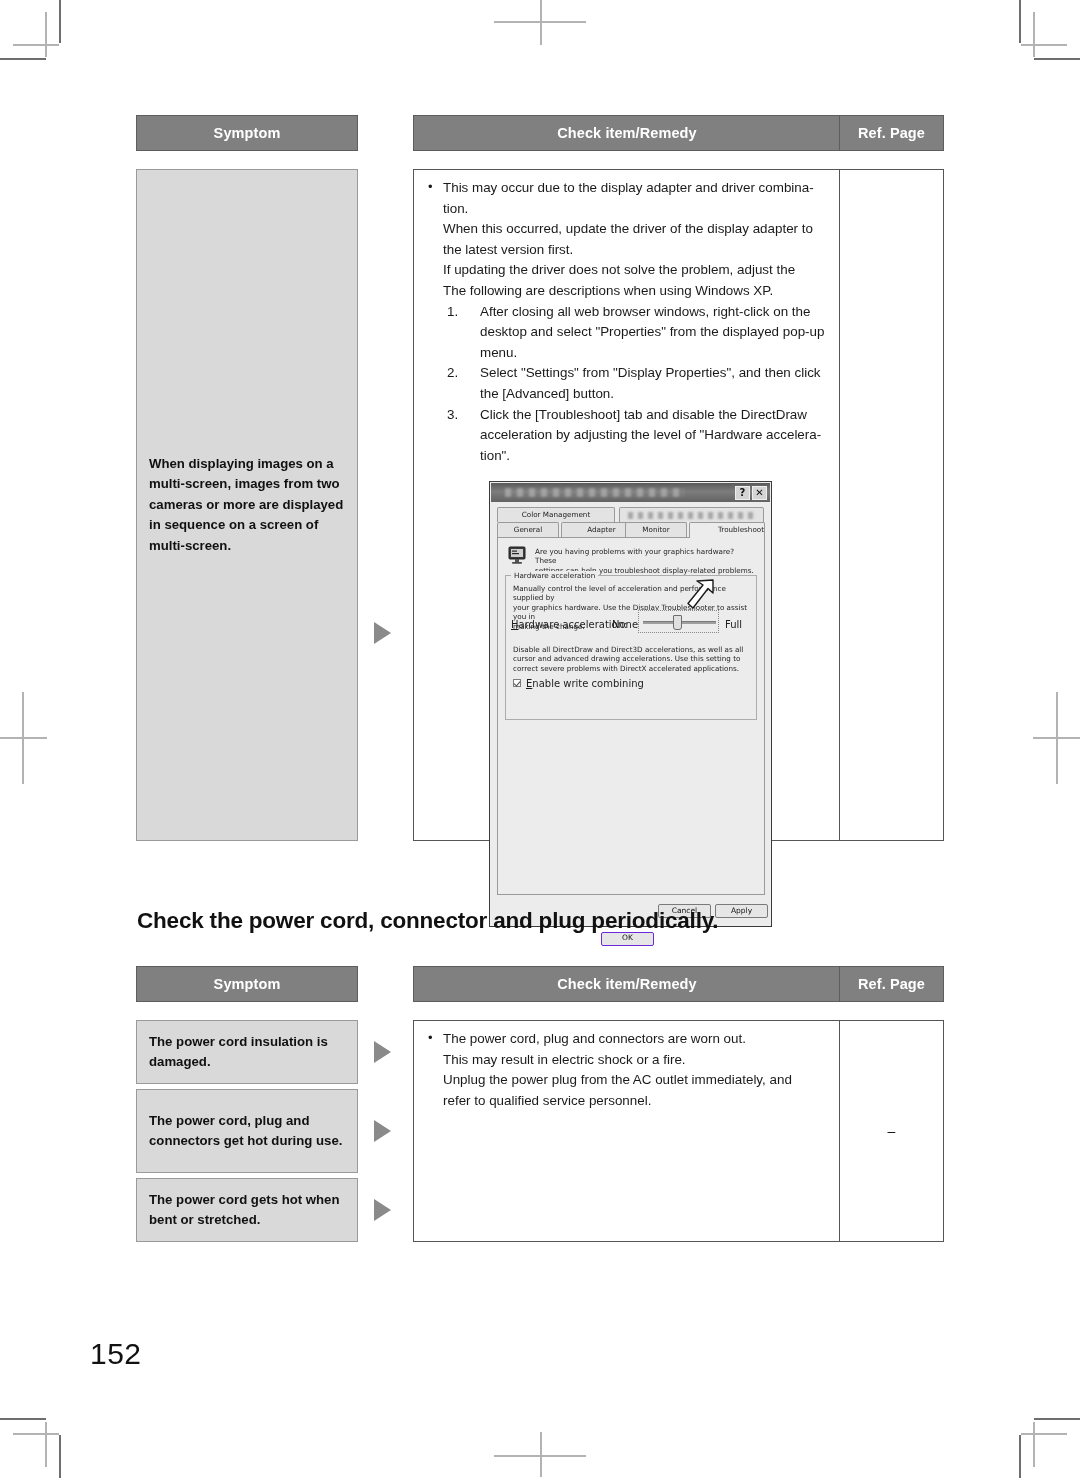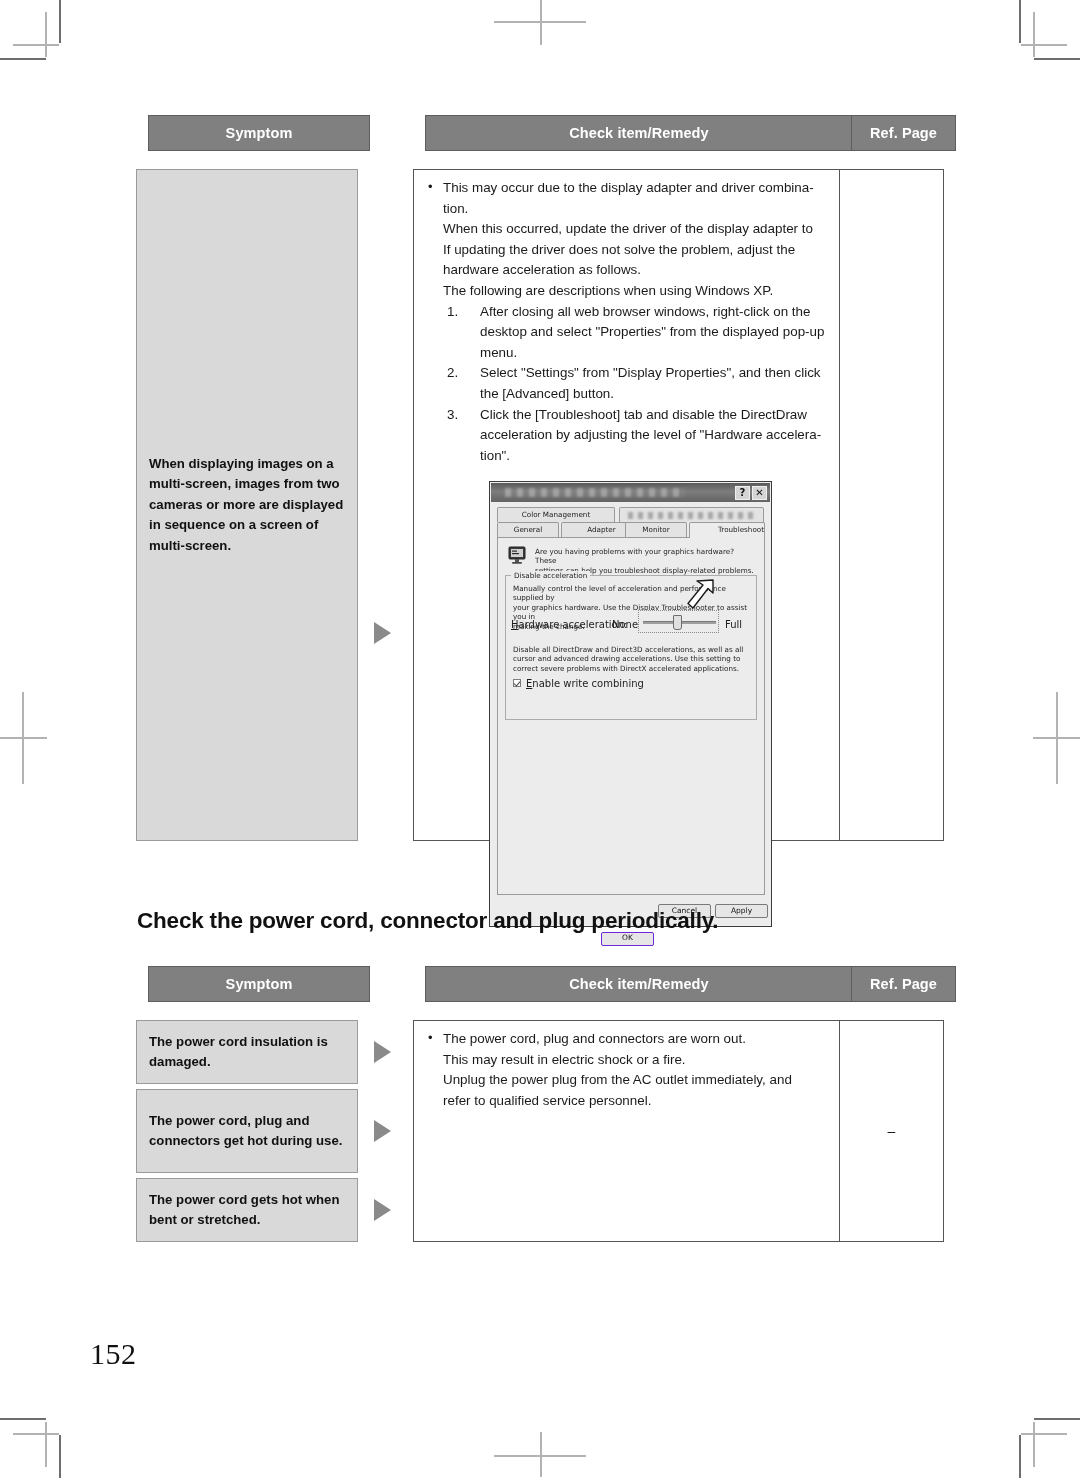--- a/index.html
+++ b/index.html
@@ -23,21 +23,21 @@
   
   .page {
     position: absolute;
     left: 0; top: 0;
     width: 1080px; height: 1478px;
   }
 
   
   .tbl { position: absolute; }
 
-  .hdr-row { position: absolute; left: 12px; top: 0; width: 100%; height: 36px; }
+  .hdr-row { position: absolute; left: 0; top: 0; width: 100%; height: 36px; }
   .hdr-cell {
     position: absolute;
     top: 0;
     height: 36px;
     background: #808080;
     border: 1px solid #5d5d5d;
     box-sizing: border-box;
     color: #ffffff;
     font-weight: bold;
     font-size: 14.5px;
@@ -344,22 +344,22 @@
     <div class="arrow" style="left:238px; top:507px;"></div>
 
     <div class="body-box" style="left:277px; top:54px; width:427px; height:672px;"></div>
 
     <div class="body-box" style="left:703px; top:54px; width:105px; height:672px;"></div>
 
     <div class="remedy-text" style="left:289px; top:63px; width:405px;">
       <div class="bullet-line">This may occur due to the display adapter and driver combina-</div>
       <div class="cont-line">tion.</div>
       <div class="cont-line">When this occurred, update the driver of the display adapter to</div>
+      <div class="cont-line">the latest version first.</div>
       <div class="cont-line">If updating the driver does not solve the problem, adjust the</div>
-      <div class="cont-line">hardware acceleration as follows.</div>
       <div class="cont-line">The following are descriptions when using Windows XP.</div>
 
       <div class="num-item">
         <span class="num">1.</span>
         <span>After closing all web browser windows, right-click on the</span>
       </div>
       <div class="num-cont">desktop and select "Properties" from the displayed pop-up</div>
       <div class="num-cont">menu.</div>
 
       <div class="num-item">
@@ -410,21 +410,21 @@
           <rect x="7" y="13" width="4" height="3" fill="#555"></rect>
           <rect x="4" y="16" width="10" height="1.8" rx="0.8" fill="#4a4a4a"></rect>
         </svg>
 
         <div class="xp-intro" style="left:44px; top:45px; width:222px;">
           <div>Are you having problems with your graphics hardware? These</div>
           <div>settings can help you troubleshoot display-related problems.</div>
         </div>
 
         <div class="xp-group" style="left:14px; top:73px; width:252px; height:145px;"></div>
-        <div class="xp-group-label" style="left:20px; top:69px;">Disable acceleration</div>
+        <div class="xp-group-label" style="left:20px; top:69px;">Hardware acceleration</div>
 
         <div class="xp-para" style="left:22px; top:82px; width:236px;">
           <div>Manually control the level of acceleration and performance supplied by</div>
           <div>your graphics hardware. Use the Display Troubleshooter to assist you in</div>
           <div>making the change.</div>
         </div>
 
         <div class="xp-label" style="left:20px; top:117px;">
           <span class="xp-underline">H</span><span>ardware acceleration:</span>
         </div>
@@ -481,15 +481,15 @@
     <div class="remedy-text" style="left:289px; top:63px; width:405px;">
       <div class="bullet-line">The power cord, plug and connectors are worn out.</div>
       <div class="cont-line">This may result in electric shock or a fire.</div>
       <div class="cont-line">Unplug the power plug from the AC outlet immediately, and</div>
       <div class="cont-line">refer to qualified service personnel.</div>
     </div>
 
     <div class="ref-val" style="left:703px; top:157px; width:105px;">–</div>
   </div>
 
-  <div class="page-number" style="left:90px; top:1337px;font-family:Liberation Serif, serif;">152</div>
+  <div class="page-number" style="left:90px; top:1337px;">152</div>
 
 </div>
 
 </body></html>

